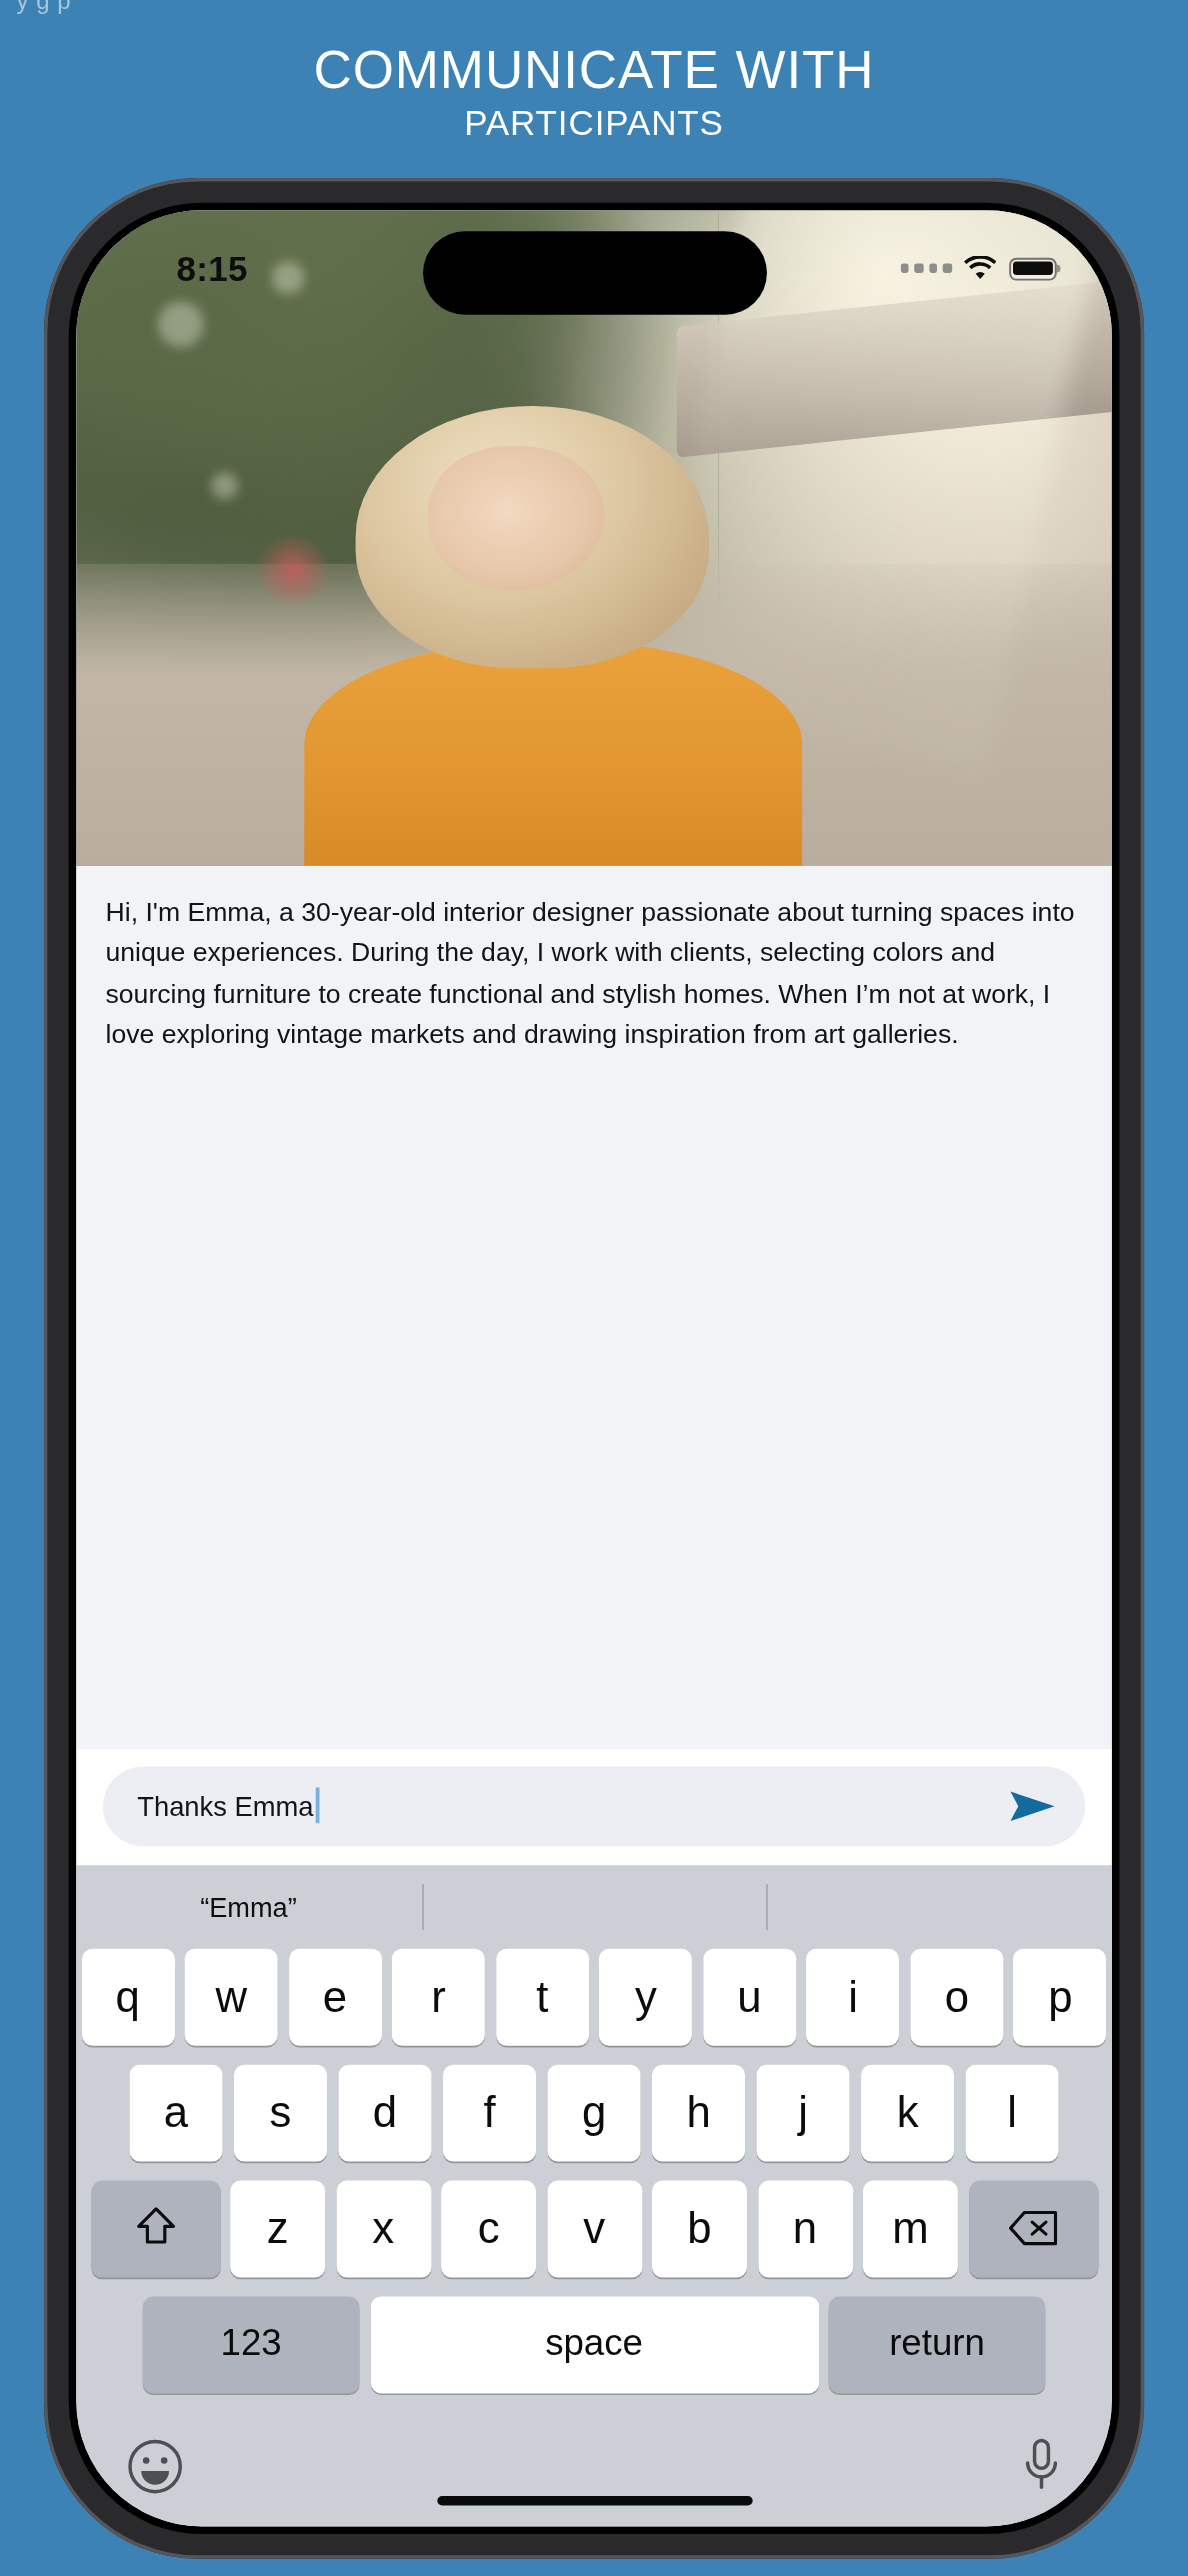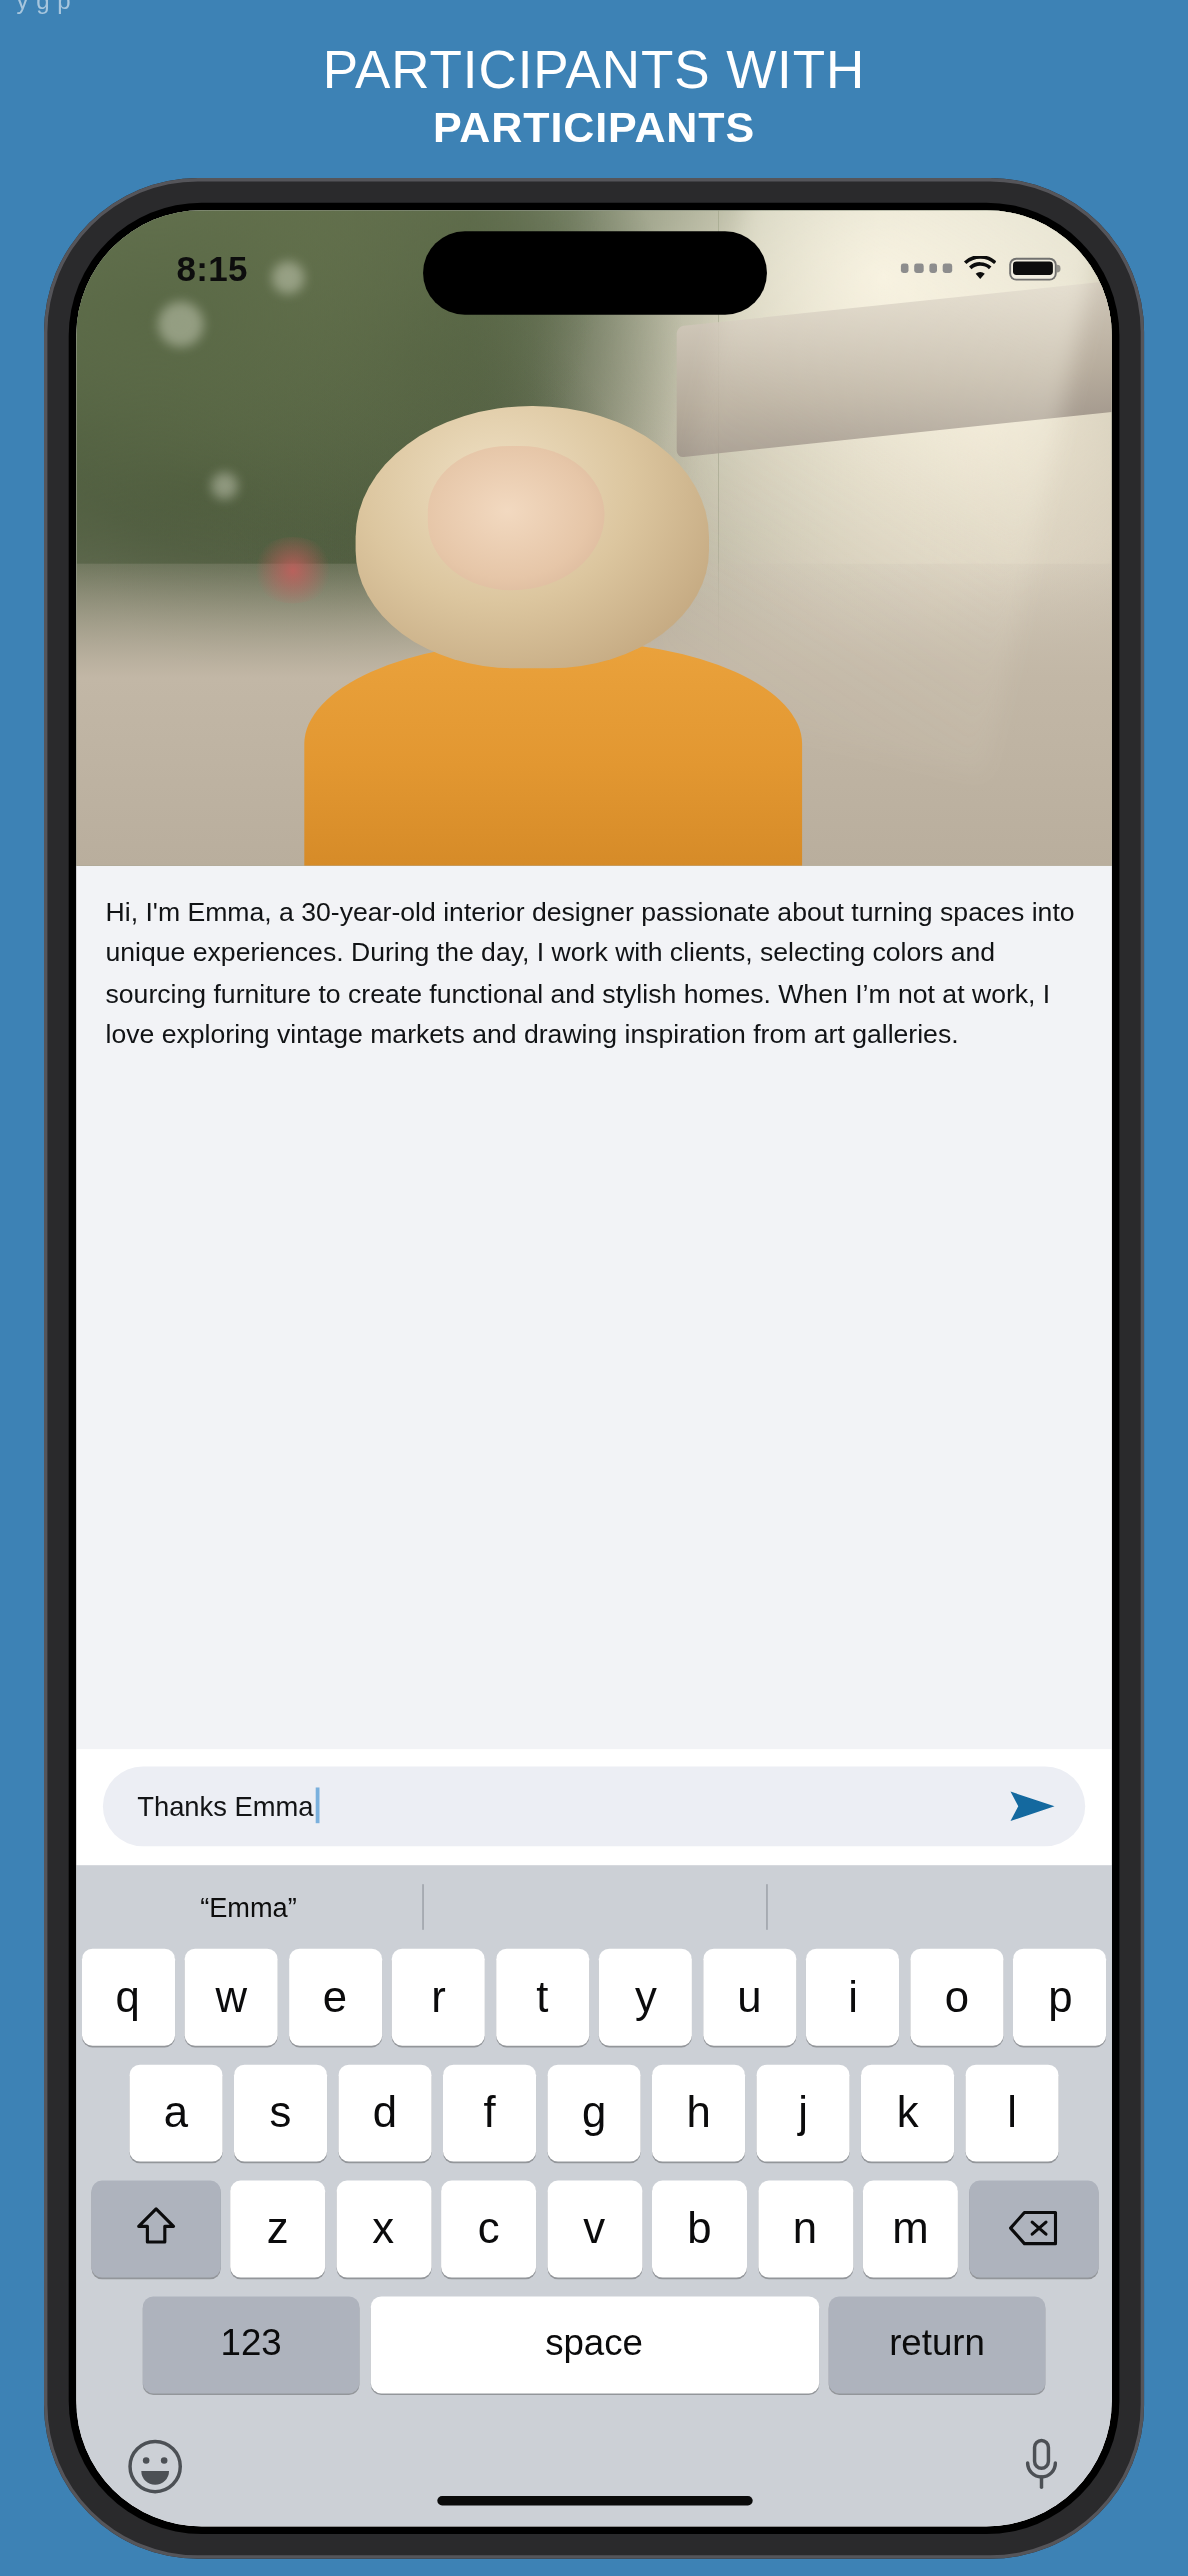--- a/index.html
+++ b/index.html
@@ -38,22 +38,22 @@
     line-height: 1.18;
   }
   .headline .l1 {
     display: block;
     font-size: 53px;
     font-weight: 400;
     letter-spacing: 0.9px;
   }
   .headline .l2 {
     display: block;
-    font-size: 43px;
-    font-weight: 700;
+    font-size: 35px;
+    font-weight: 400;
     letter-spacing: 0.9px;
   }
   .phone-frame {
     position: absolute;
     left: 44px;
     top: 178px;
     width: 579px;
     height: 1253px;
     background: #2a2a2c;
     border-radius: 81px;
@@ -394,21 +394,21 @@
     background: #0a0a0a;
     z-index: 50;
   }
 </style>
 </head>
 <body>
 
 <div class="top-cut">y  g   p</div>
 
 <div class="headline">
-  <span class="l1">PARTICIPANTS WITH</span>
+  <span class="l1">COMMUNICATE WITH</span>
   <span class="l2">PARTICIPANTS</span>
 </div>
 
 <div class="phone-frame">
   <div class="phone-inner">
     <div class="screen">
 
       <div class="statusbar">
         <span class="sb-time">8:15</span>
         <span class="sb-right">

